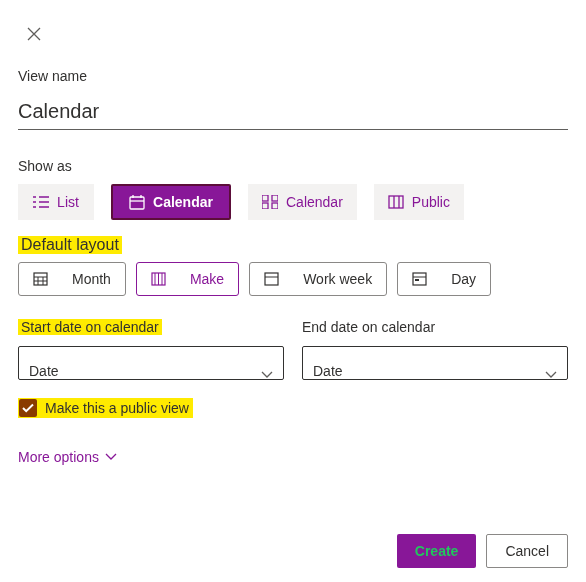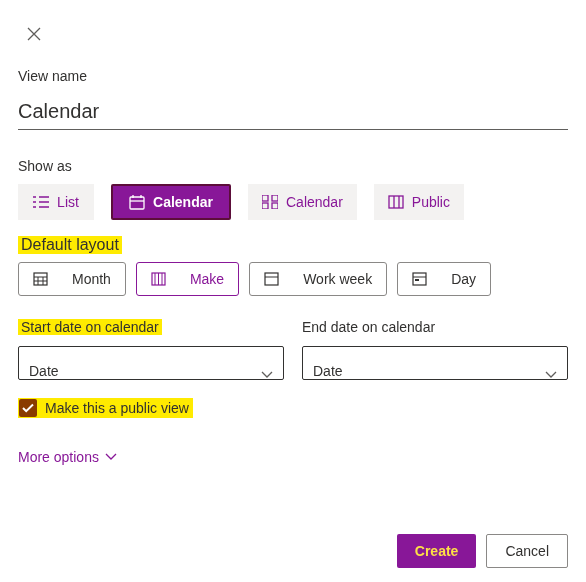--- a/index.html
+++ b/index.html
@@ -96,21 +96,21 @@
 
   .more-row { margin-top:30px; }
   .more-link { color:#881798; font-size:14px; cursor:pointer; display:inline-flex; align-items:center; gap:6px; }
   .more-link .chev { display:inline-flex; }
 
   .footer {
     position:absolute; bottom:14px; right:18px;
     display:flex; gap:10px;
   }
   .btn { height:34px; padding:0 18px; font-size:14px; border-radius:2px; cursor:pointer; }
-  .btn.primary { background:#881798; color:#fde047; border:none; font-weight:600; }
+  .btn.primary { background:#881798; color:#22c55e; border:none; font-weight:600; }
   .btn.secondary { background:#fff; color:#323130; border:1px solid #8a8886; }
 
   svg { display:block; }
 </style>
 </head>
 <body>
 
 <div class="panel">
 
   <div class="header-row">

